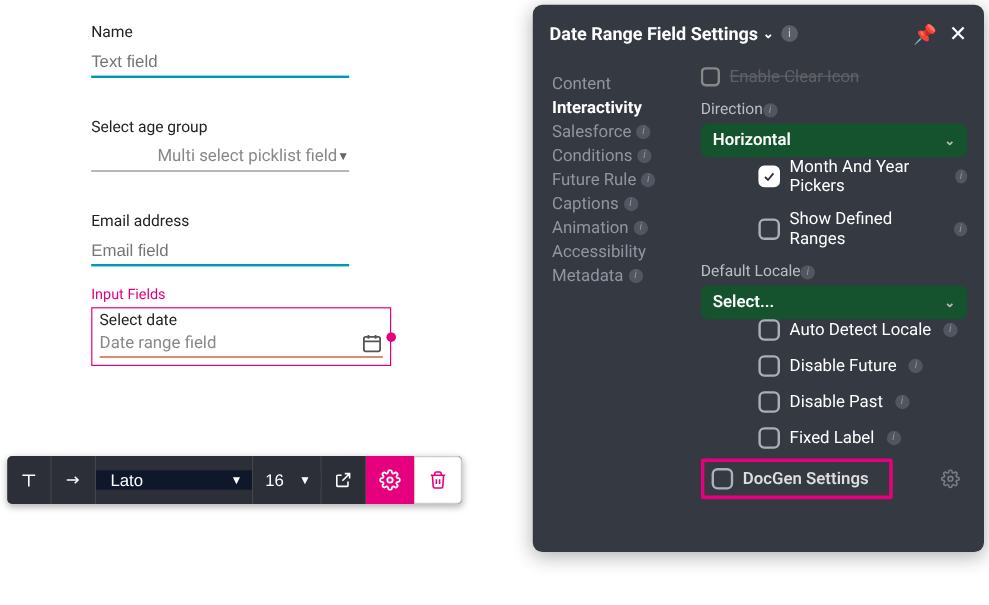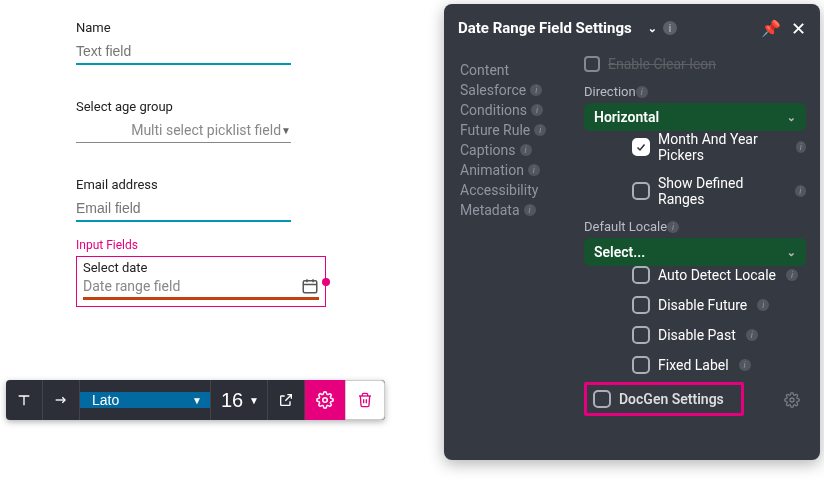--- a/index.html
+++ b/index.html
@@ -10,36 +10,36 @@
 .field-group { margin-bottom: 34px; width: 215px; }
 .field-label { font-size: 13px; color: #222; margin-bottom: 4px; display: block; }
 .text-input-mock { border: none; border-bottom: 2px solid #0097b2; font-size: 14px; color: #15803d; padding: 4px 0; width: 100%; background: transparent; }
 .select-input-mock { border: none; border-bottom: 1px solid #888; font-size: 14px; color: #888; padding: 4px 0; width: 100%; background: transparent; display: flex; justify-content: flex-end; align-items: center; }
 .select-input-mock .caret { font-size: 10px; color: #666; }
 
 .selected-block { position: relative; width: 250px; }
 .selected-tag { color: #e6007e; font-size: 12px; position: absolute; top: -18px; left: 0; }
 .date-box { border: 1px solid #e6007e; padding: 3px 6px 6px 6px; position: relative; }
 .date-box-label { font-size: 13px; color: #222; }
-.date-box-input { display: flex; justify-content: space-between; align-items: center; color: #888; font-size: 14px; border-bottom: 3px solid #c2410c; padding: 2px 0; }
+.date-box-input { display: flex; justify-content: space-between; align-items: center; color: #888; font-size: 14px; border-bottom: 1px solid #c2410c; padding: 2px 0; }
 .date-icon { width: 18px; height: 18px; }
 .date-box .handle { position: absolute; right: -5px; top: 50%; width: 8px; height: 8px; background: #e6007e; border-radius: 50%; transform: translateY(-50%); }
 
 .toolbar { position: absolute; left: 6px; top: 380px; display: flex; height: 40px; background: #2c2f38; border-radius: 4px; align-items: stretch; box-shadow: 0 2px 6px rgba(0,0,0,0.3); }
 .toolbar .tb-btn { display: flex; align-items: center; justify-content: center; color: #fff; padding: 0 10px; border-right: 1px solid #444; font-size: 14px; }
-.toolbar .font-select { background: #0369a1; color: #fff; border: none; padding: 0 24px 0 12px; font-size: 14px; appearance: none; position: relative; width: 130px; }
+.toolbar .font-select { background: #0f172a; color: #fff; border: none; padding: 0 24px 0 12px; font-size: 14px; appearance: none; position: relative; width: 130px; }
 .toolbar .sel-wrap { position: relative; display: flex; align-items: center; border-right: 1px solid #444; }
 .toolbar .sel-wrap .chev { position: absolute; right: 8px; color: #fff; font-size: 10px; pointer-events: none; }
-.toolbar .size-select { background: #2c2f38; color: #fff; border: none; padding: 0 20px 0 10px; font-size: 20px; appearance: none; width: 56px; }
+.toolbar .size-select { background: #2c2f38; color: #fff; border: none; padding: 0 20px 0 10px; font-size: 14px; appearance: none; width: 56px; }
 .toolbar .gear-btn { background: #e6007e; color: #fff; display: flex; align-items: center; justify-content: center; width: 40px; height: 40px; }
 .toolbar .trash-btn { background: #fff; color: #e6007e; display: flex; align-items: center; justify-content: center; width: 40px; height: 40px; border: 1px solid #ccc; border-radius: 0 4px 4px 0; }
 
 .panel { position: absolute; right: 4px; top: 4px; width: 376px; height: 456px; background: #353942; border-radius: 8px; box-shadow: 0 4px 16px rgba(0,0,0,0.3); display: flex; flex-direction: column; color: #ddd; }
 .panel-header { display: flex; align-items: center; height: 48px; padding: 0 14px; }
-.panel-title { font-weight: 700; color: #fff; font-size: 15px; display: flex; align-items: center; gap: 16px; }
+.panel-title { font-weight: 700; color: #fff; font-size: 15px; display: flex; align-items: center; gap: 4px; }
 .panel-title .chev { font-size: 11px; }
 .panel-header .info-dot { width: 14px; height: 14px; border-radius: 50%; background: #5b5f68; color: #c9ccd1; display: inline-flex; align-items: center; justify-content: center; font-size: 10px; margin-left: 6px; font-style: normal; }
 .panel-header .spacer { flex: 1; }
 .panel-header .pin { color: #888; margin-right: 10px; font-size: 16px; }
 .panel-header .close { color: #fff; font-size: 18px; cursor: pointer; }
 
 .panel-body { display: flex; flex: 1; overflow: hidden; }
 .side-tabs { width: 140px; padding: 10px 0 10px 16px; display: flex; flex-direction: column; gap: 4px; font-size: 14px; }
 .side-tabs .tab { color: #9096a1; display: flex; align-items: center; gap: 4px; }
 .side-tabs .tab.active { color: #fff; font-weight: 700; }
@@ -155,20 +155,23 @@
     <i class="info-dot">i</i>
     <div class="spacer"></div>
     <span class="pin">📌</span>
     <span class="close">✕</span>
   </div>
   <div class="panel-body">
     <div class="side-tabs">
       <div class="tab">
           <span>Content</span>
         </div>
+      <div class="tab active">
+          <span>Interactivity</span>
+        </div>
       <div class="tab">
           <span>Salesforce</span>
           <i class="info-dot">i</i>
         </div>
       <div class="tab">
           <span>Conditions</span>
           <i class="info-dot">i</i>
         </div>
       <div class="tab">
           <span>Future Rule</span>

